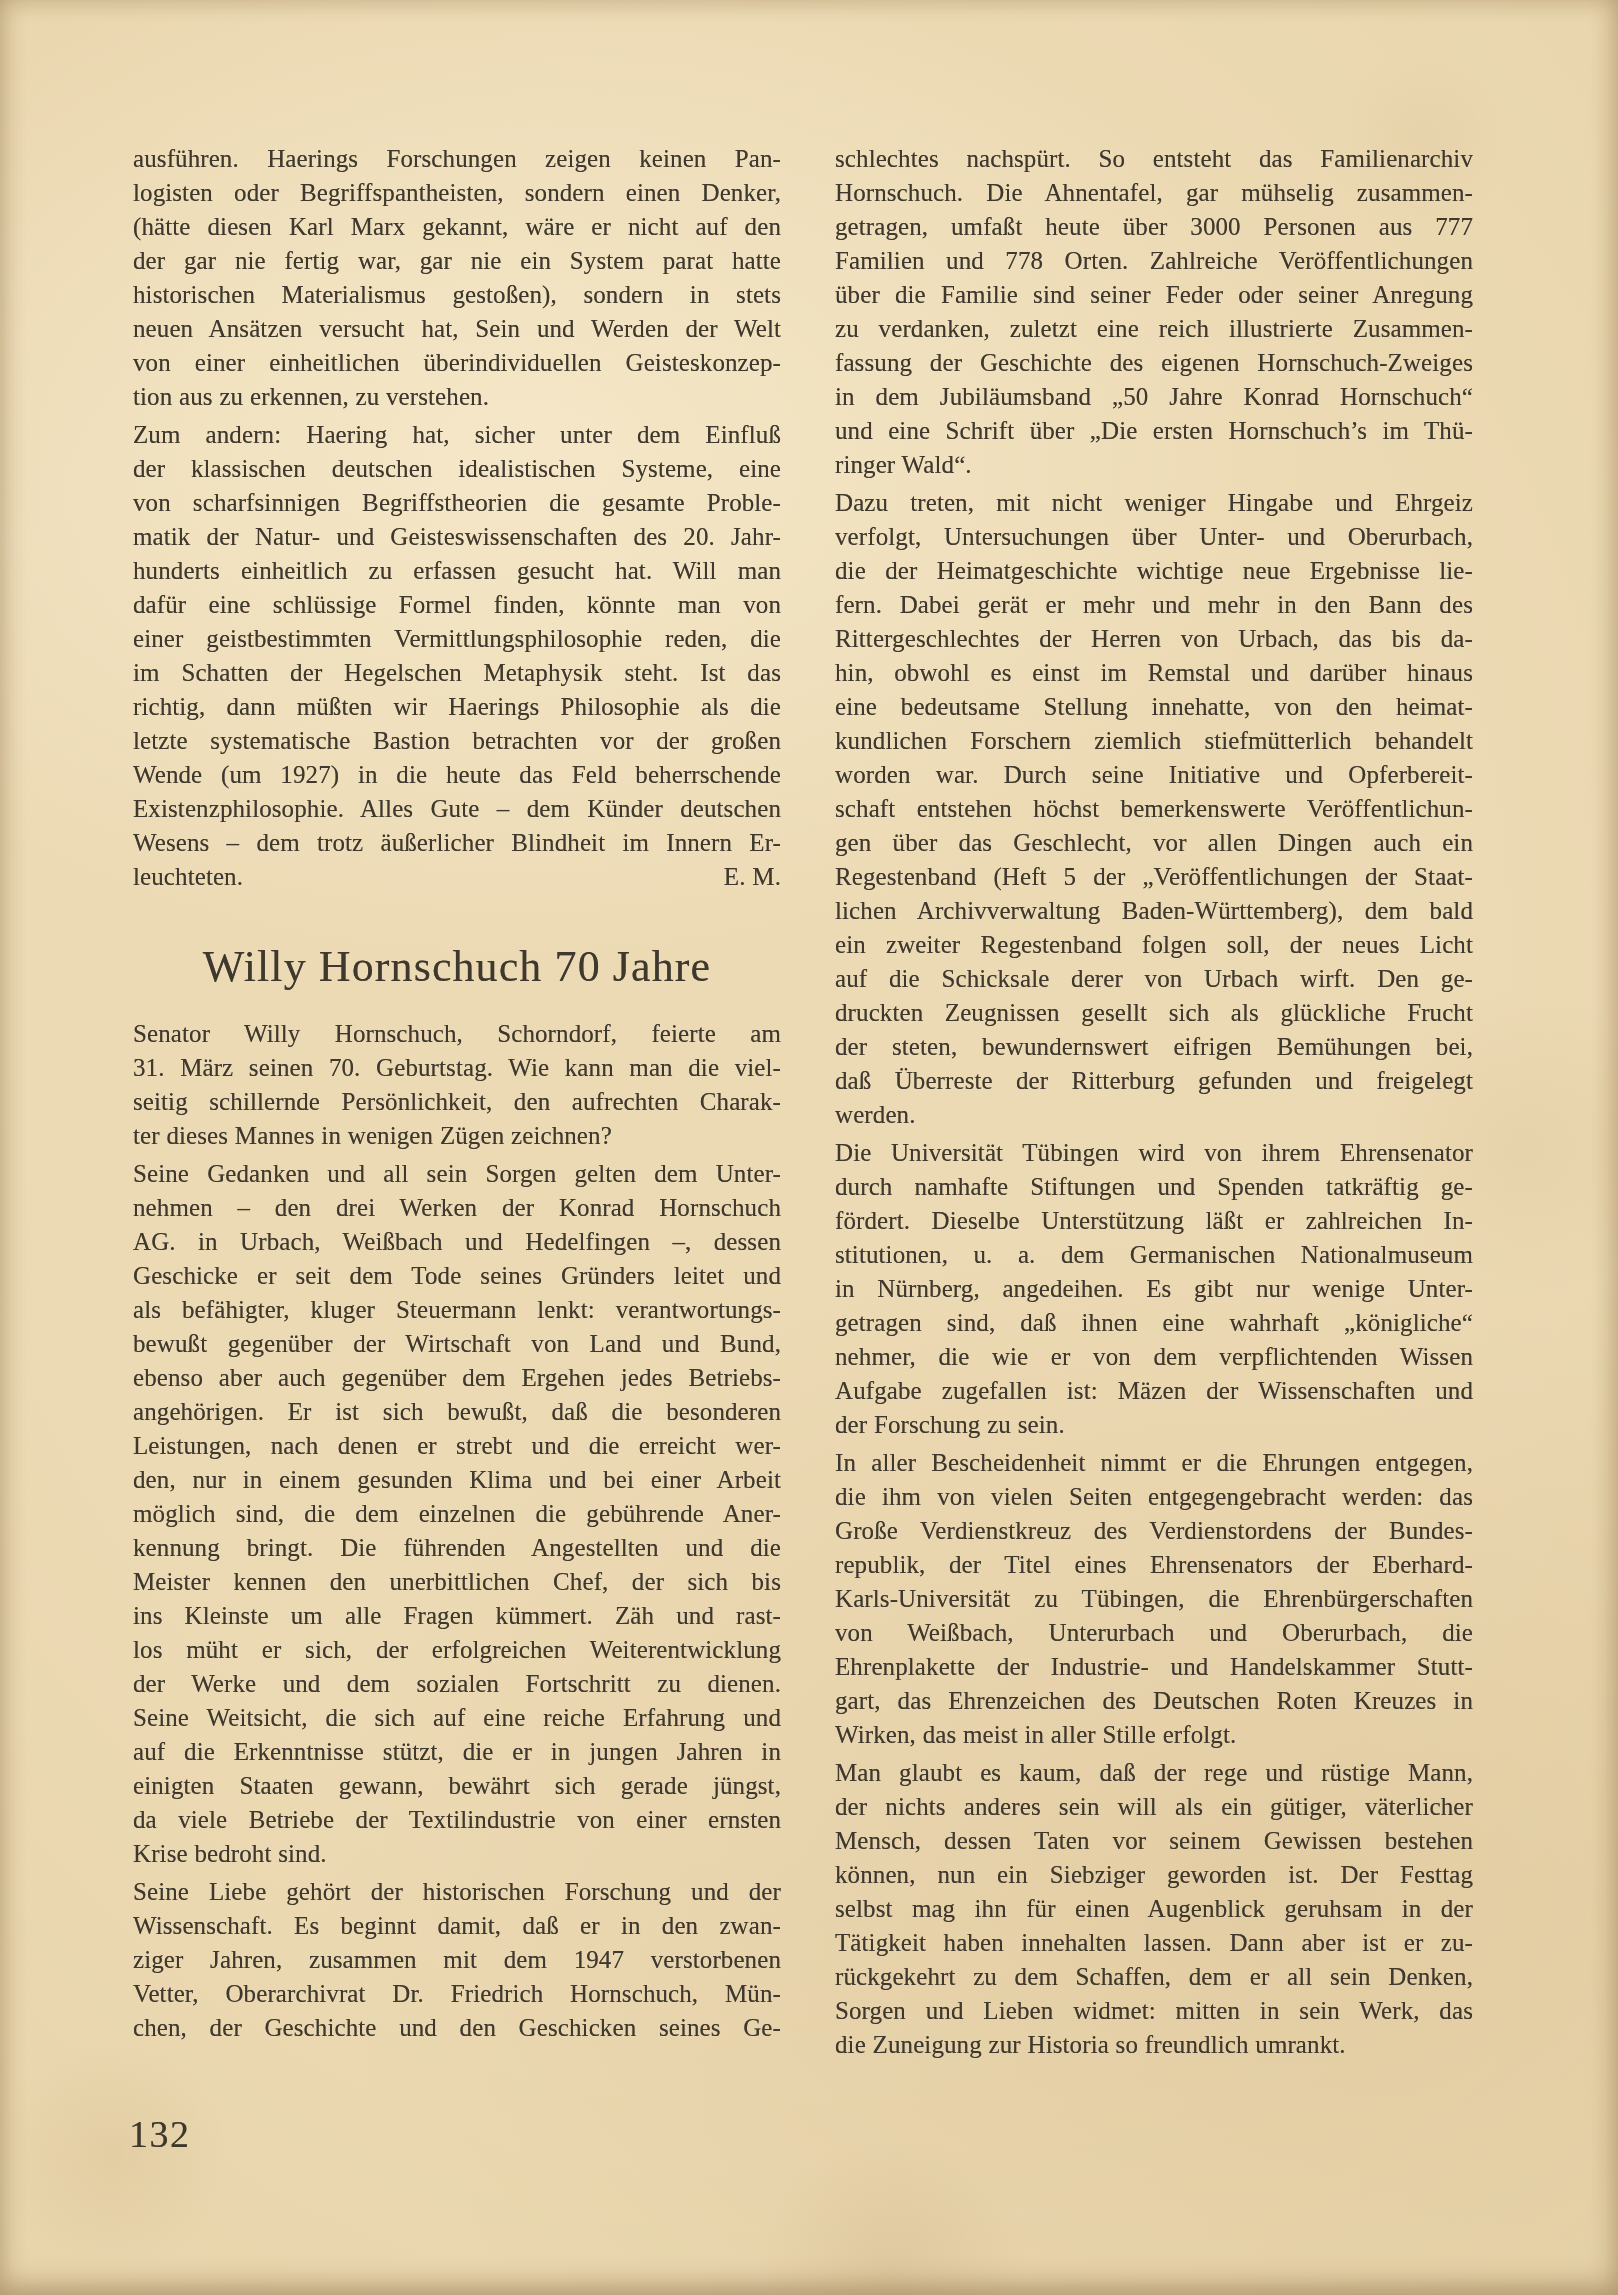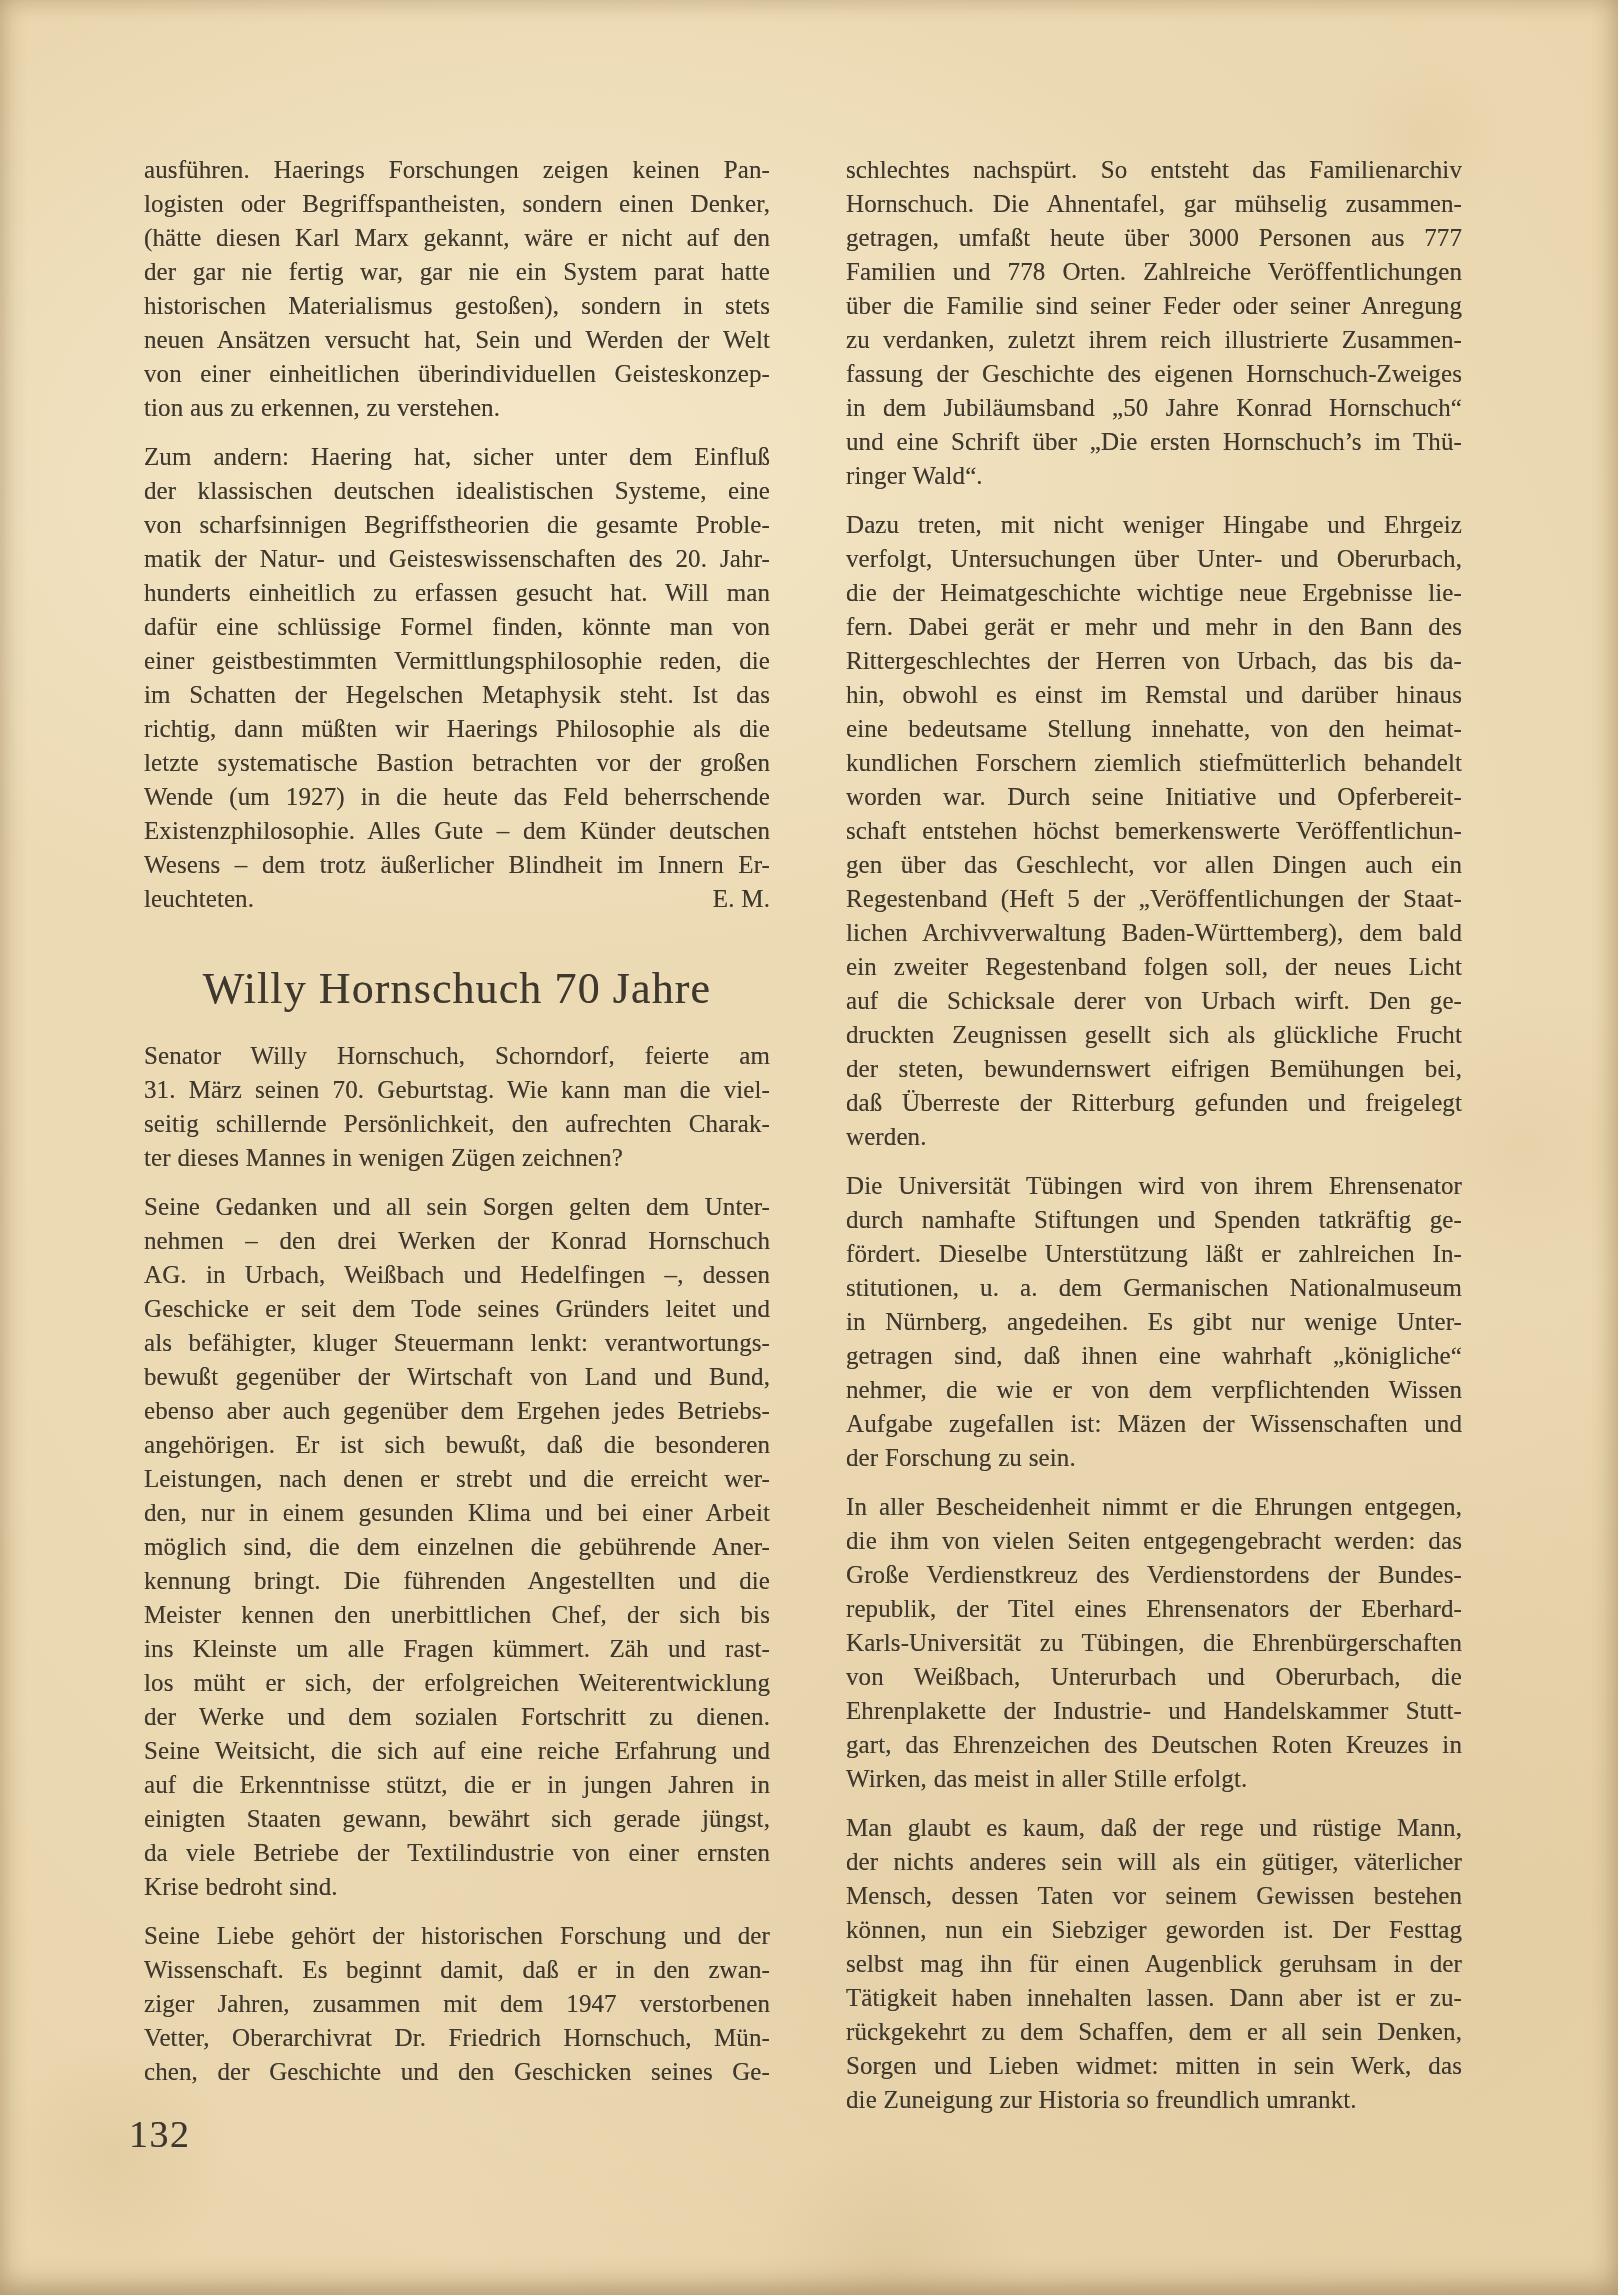--- a/index.html
+++ b/index.html
@@ -27,21 +27,21 @@
     position:absolute; inset:0; pointer-events:none;
     background:
       radial-gradient(circle 165px at 7% 94%, rgba(170,128,70,0.10), rgba(170,128,70,0) 70%),
       radial-gradient(circle 225px at 94% 50%, rgba(170,128,70,0.08), rgba(170,128,70,0) 70%),
       radial-gradient(circle 195px at 55% 99%, rgba(150,108,58,0.10), rgba(150,108,58,0) 70%),
       radial-gradient(circle 127px at 88% 6%, rgba(180,140,82,0.07), rgba(180,140,82,0) 70%);
   }
   .col { position:absolute; top:138px; }
   .col-left  { left:129px;  width:656px; }
   .col-right { left:831px; width:646px; }
-  .para { margin:15px; }
+  .para { margin:4px; }
   .line {
     font-size:25px;
     line-height:34px;
     height:34px;
     text-align:justify;
     text-align-last:justify;
     letter-spacing:0.1px;
     word-spacing:0.4px;
     text-shadow:0 0 0.5px rgba(62,56,46,0.55);
   }
@@ -136,21 +136,21 @@
         <div class="line">chen, der Geschichte und den Geschicken seines Ge-</div>
       </div>
     </div>
   <div class="col col-right">
       <div class="para">
         <div class="line">schlechtes nachspürt. So entsteht das Familienarchiv</div>
         <div class="line">Hornschuch. Die Ahnentafel, gar mühselig zusammen-</div>
         <div class="line">getragen, umfaßt heute über 3000 Personen aus 777</div>
         <div class="line">Familien und 778 Orten. Zahlreiche Veröffentlichungen</div>
         <div class="line">über die Familie sind seiner Feder oder seiner Anregung</div>
-        <div class="line">zu verdanken, zuletzt ihrem reich illustrierte Zusammen-</div>
+        <div class="line">zu verdanken, zuletzt eine reich illustrierte Zusammen-</div>
         <div class="line">fassung der Geschichte des eigenen Hornschuch-Zweiges</div>
         <div class="line">in dem Jubiläumsband „50 Jahre Konrad Hornschuch“</div>
         <div class="line">und eine Schrift über „Die ersten Hornschuch’s im Thü-</div>
         <div class="line endline">ringer Wald“.</div>
       </div>
       <div class="para">
         <div class="line">Dazu treten, mit nicht weniger Hingabe und Ehrgeiz</div>
         <div class="line">verfolgt, Untersuchungen über Unter- und Oberurbach,</div>
         <div class="line">die der Heimatgeschichte wichtige neue Ergebnisse lie-</div>
         <div class="line">fern. Dabei gerät er mehr und mehr in den Bann des</div>

